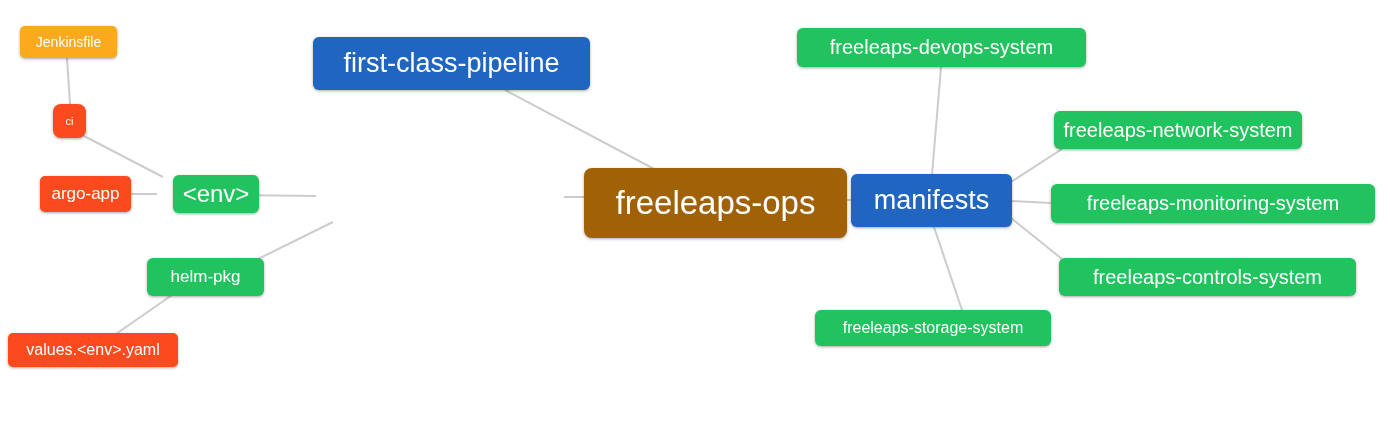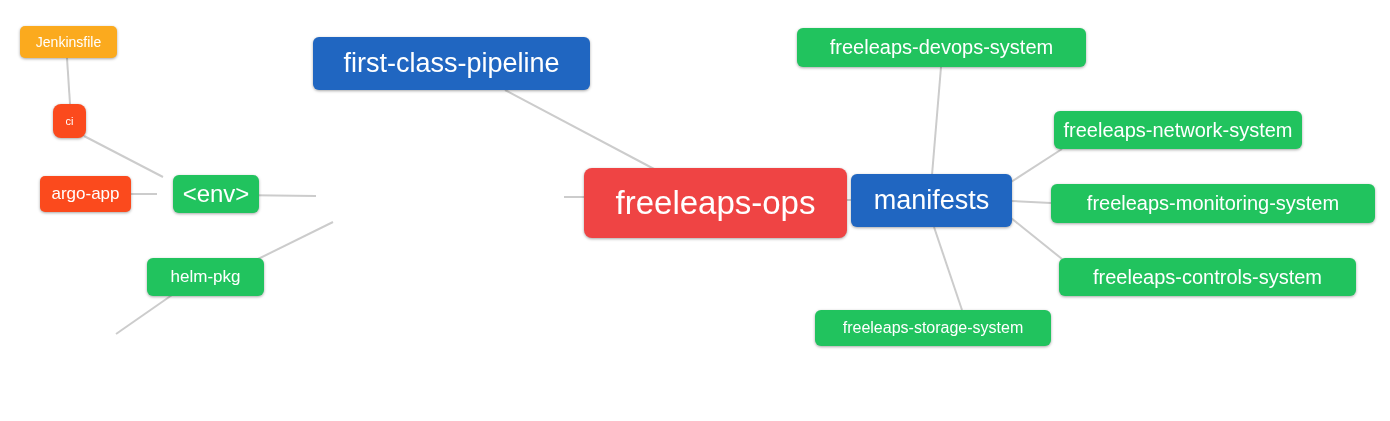--- a/index.html
+++ b/index.html
@@ -63,23 +63,24 @@
     <line class="edge" x1="1011" y1="201" x2="1051" y2="203" style="stroke: rgb(204, 204, 204);"></line>
     <line class="edge" x1="1011" y1="218" x2="1062" y2="259" style="stroke: rgb(204, 204, 204);"></line>
     <line class="edge" x1="934" y1="227" x2="962" y2="310" style="stroke: rgb(204, 204, 204);"></line>
   </svg>
 
   <div class="node small" style="left: 20px; top: 26px; width: 97px; height: 32px; font-size: 14px; background: rgb(251, 170, 30);">Jenkinsfile</div>
   <div class="node" style="left: 53px; top: 104px; width: 33px; height: 34px; font-size: 11px; border-radius: 8px; background: rgb(251, 74, 29);">ci</div>
   <div class="node small" style="left: 40px; top: 176px; width: 91px; height: 36px; font-size: 17px; background: rgb(251, 74, 29);">argo-app</div>
   <div class="node" style="left: 157px; top: 175px; width: 86px; height: 38px; font-size: 24px; background: rgb(33, 195, 94); margin-left: 16px;">&lt;env&gt;</div>
   <div class="node" style="left: 147px; top: 258px; width: 117px; height: 38px; font-size: 17px; background: rgb(33, 195, 94);">helm-pkg</div>
+  <div class="node small" style="left: 8px; top: 333px; width: 170px; height: 34px; font-size: 16px; background: rgb(251, 74, 29);">values.&lt;env&gt;.yaml</div>
 
   <div class="node" style="left: 313px; top: 37px; width: 277px; height: 53px; font-size: 27px; background: rgb(32, 102, 193);">first-class-pipeline</div>
-  <div class="node root" style="left: 584px; top: 168px; width: 263px; height: 70px; font-size: 33px; background: #ef4444;">freeleaps-ops</div>
+  <div class="node root" style="left: 584px; top: 168px; width: 263px; height: 70px; font-size: 33px; background: #a16207;">freeleaps-ops</div>
   <div class="node" style="left: 851px; top: 174px; width: 161px; height: 53px; font-size: 27px; background: rgb(32, 102, 193);">manifests</div>
 
   <div class="node" style="left: 797px; top: 28px; width: 289px; height: 39px; font-size: 20px; background: rgb(33, 195, 94);">freeleaps-devops-system</div>
   <div class="node" style="left: 1054px; top: 111px; width: 248px; height: 38px; font-size: 20px; background: rgb(33, 195, 94);">freeleaps-network-system</div>
   <div class="node" style="left: 1059px; top: 258px; width: 297px; height: 38px; font-size: 20px; background: rgb(33, 195, 94);">freeleaps-controls-system</div>
   <div class="node" style="left: 1051px; top: 184px; width: 324px; height: 39px; font-size: 20px; background: rgb(33, 195, 94);">freeleaps-monitoring-system</div>
   <div class="node" style="left: 815px; top: 310px; width: 236px; height: 36px; font-size: 16px; background: rgb(33, 195, 94);">freeleaps-storage-system</div>
 
 </div>
 

